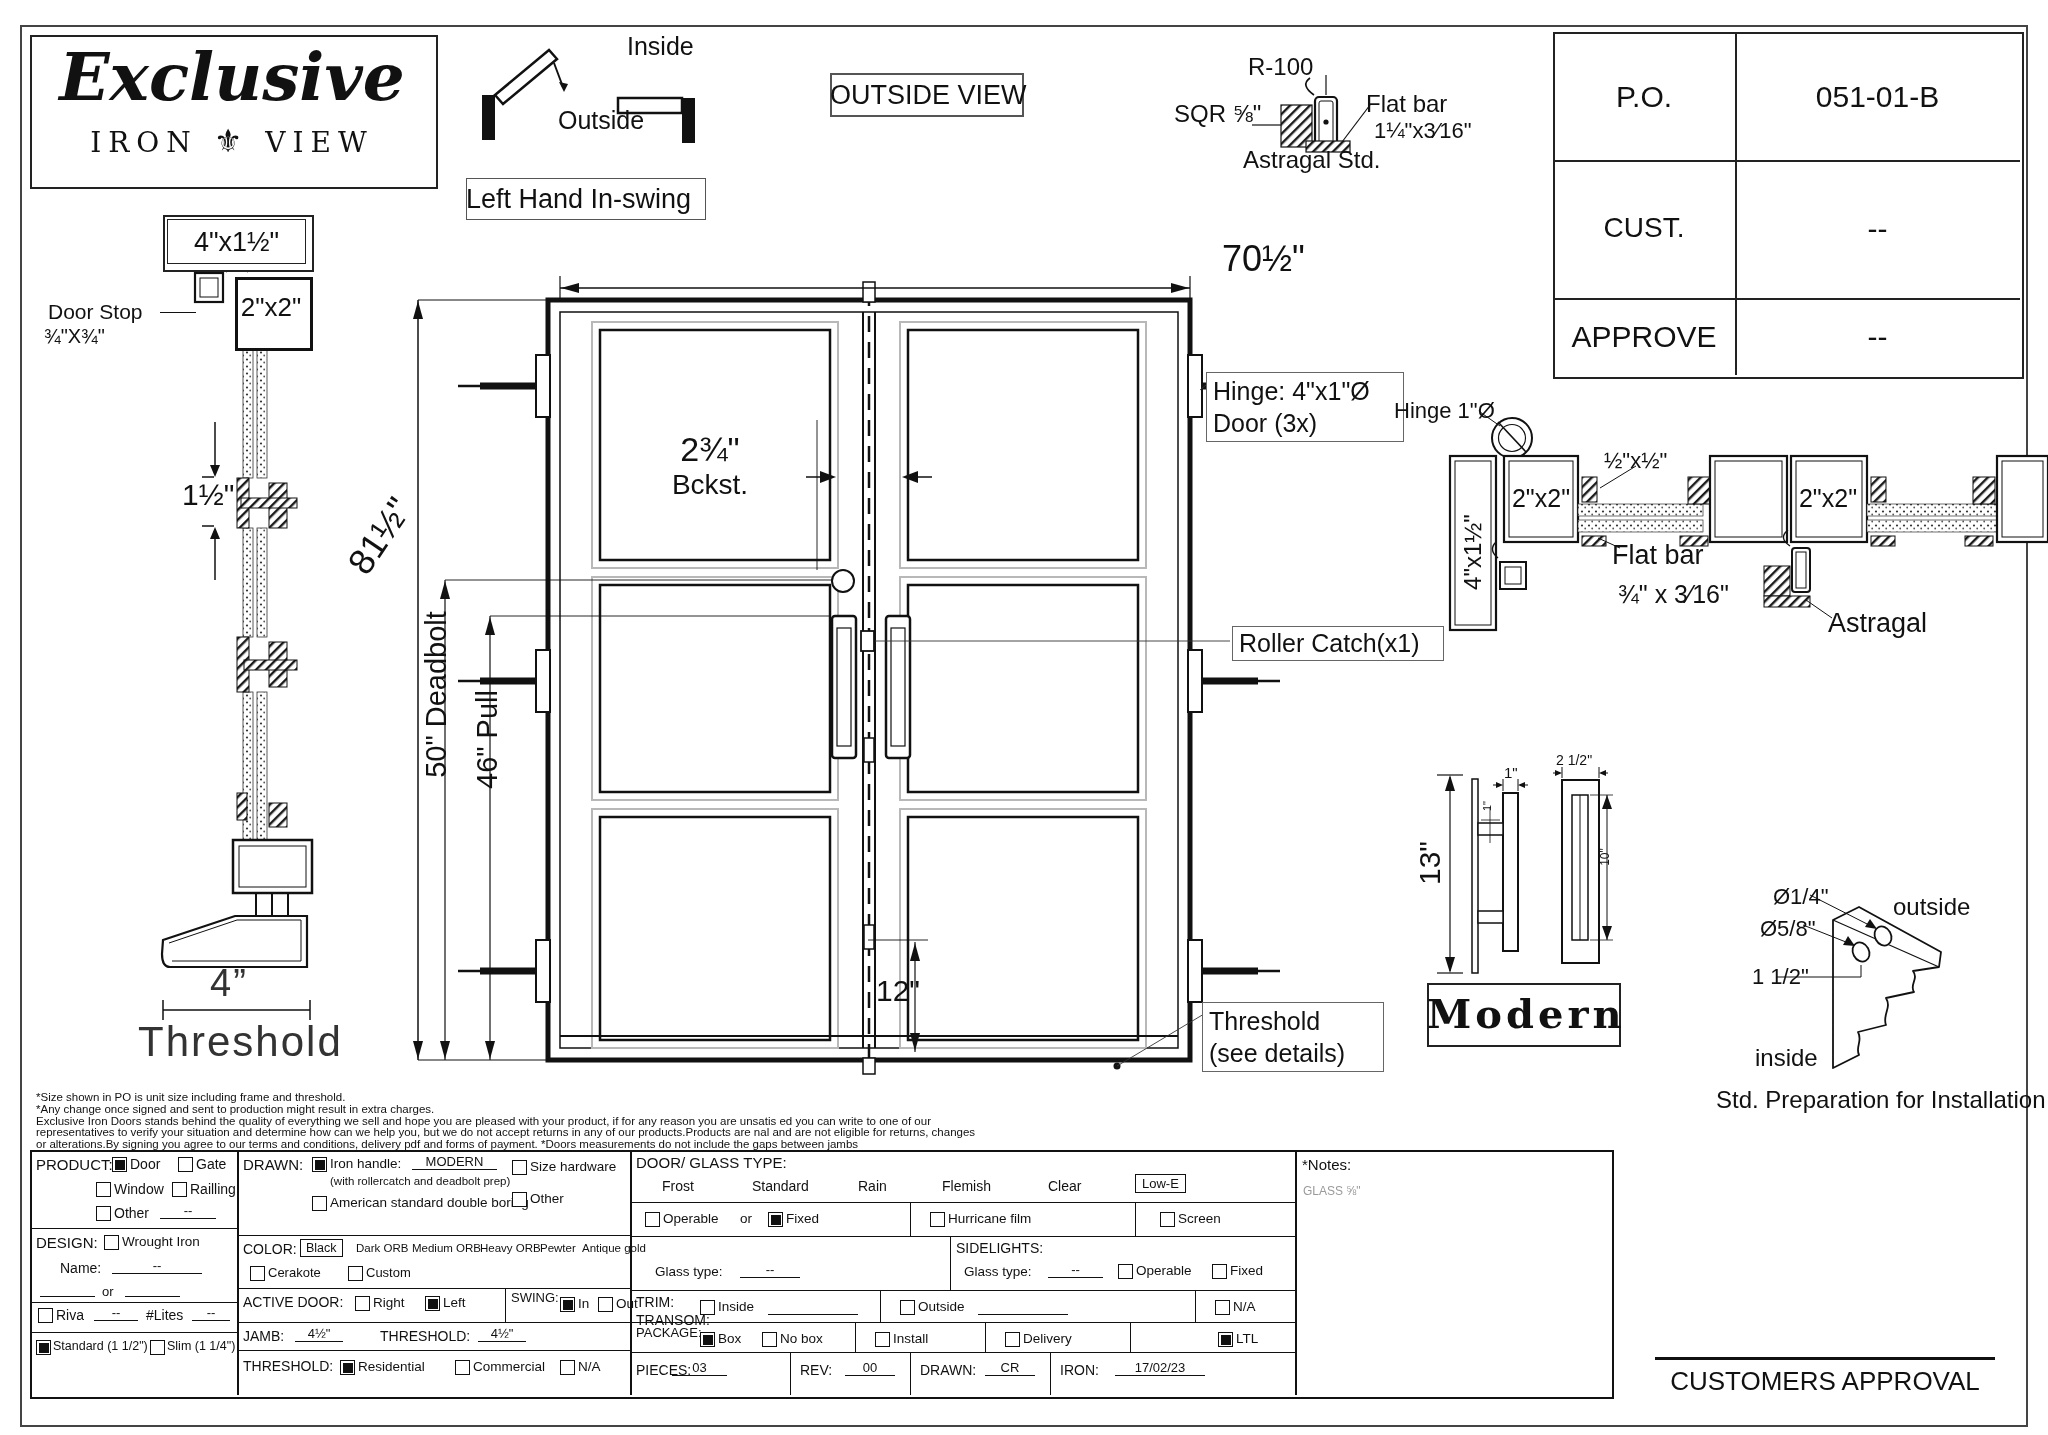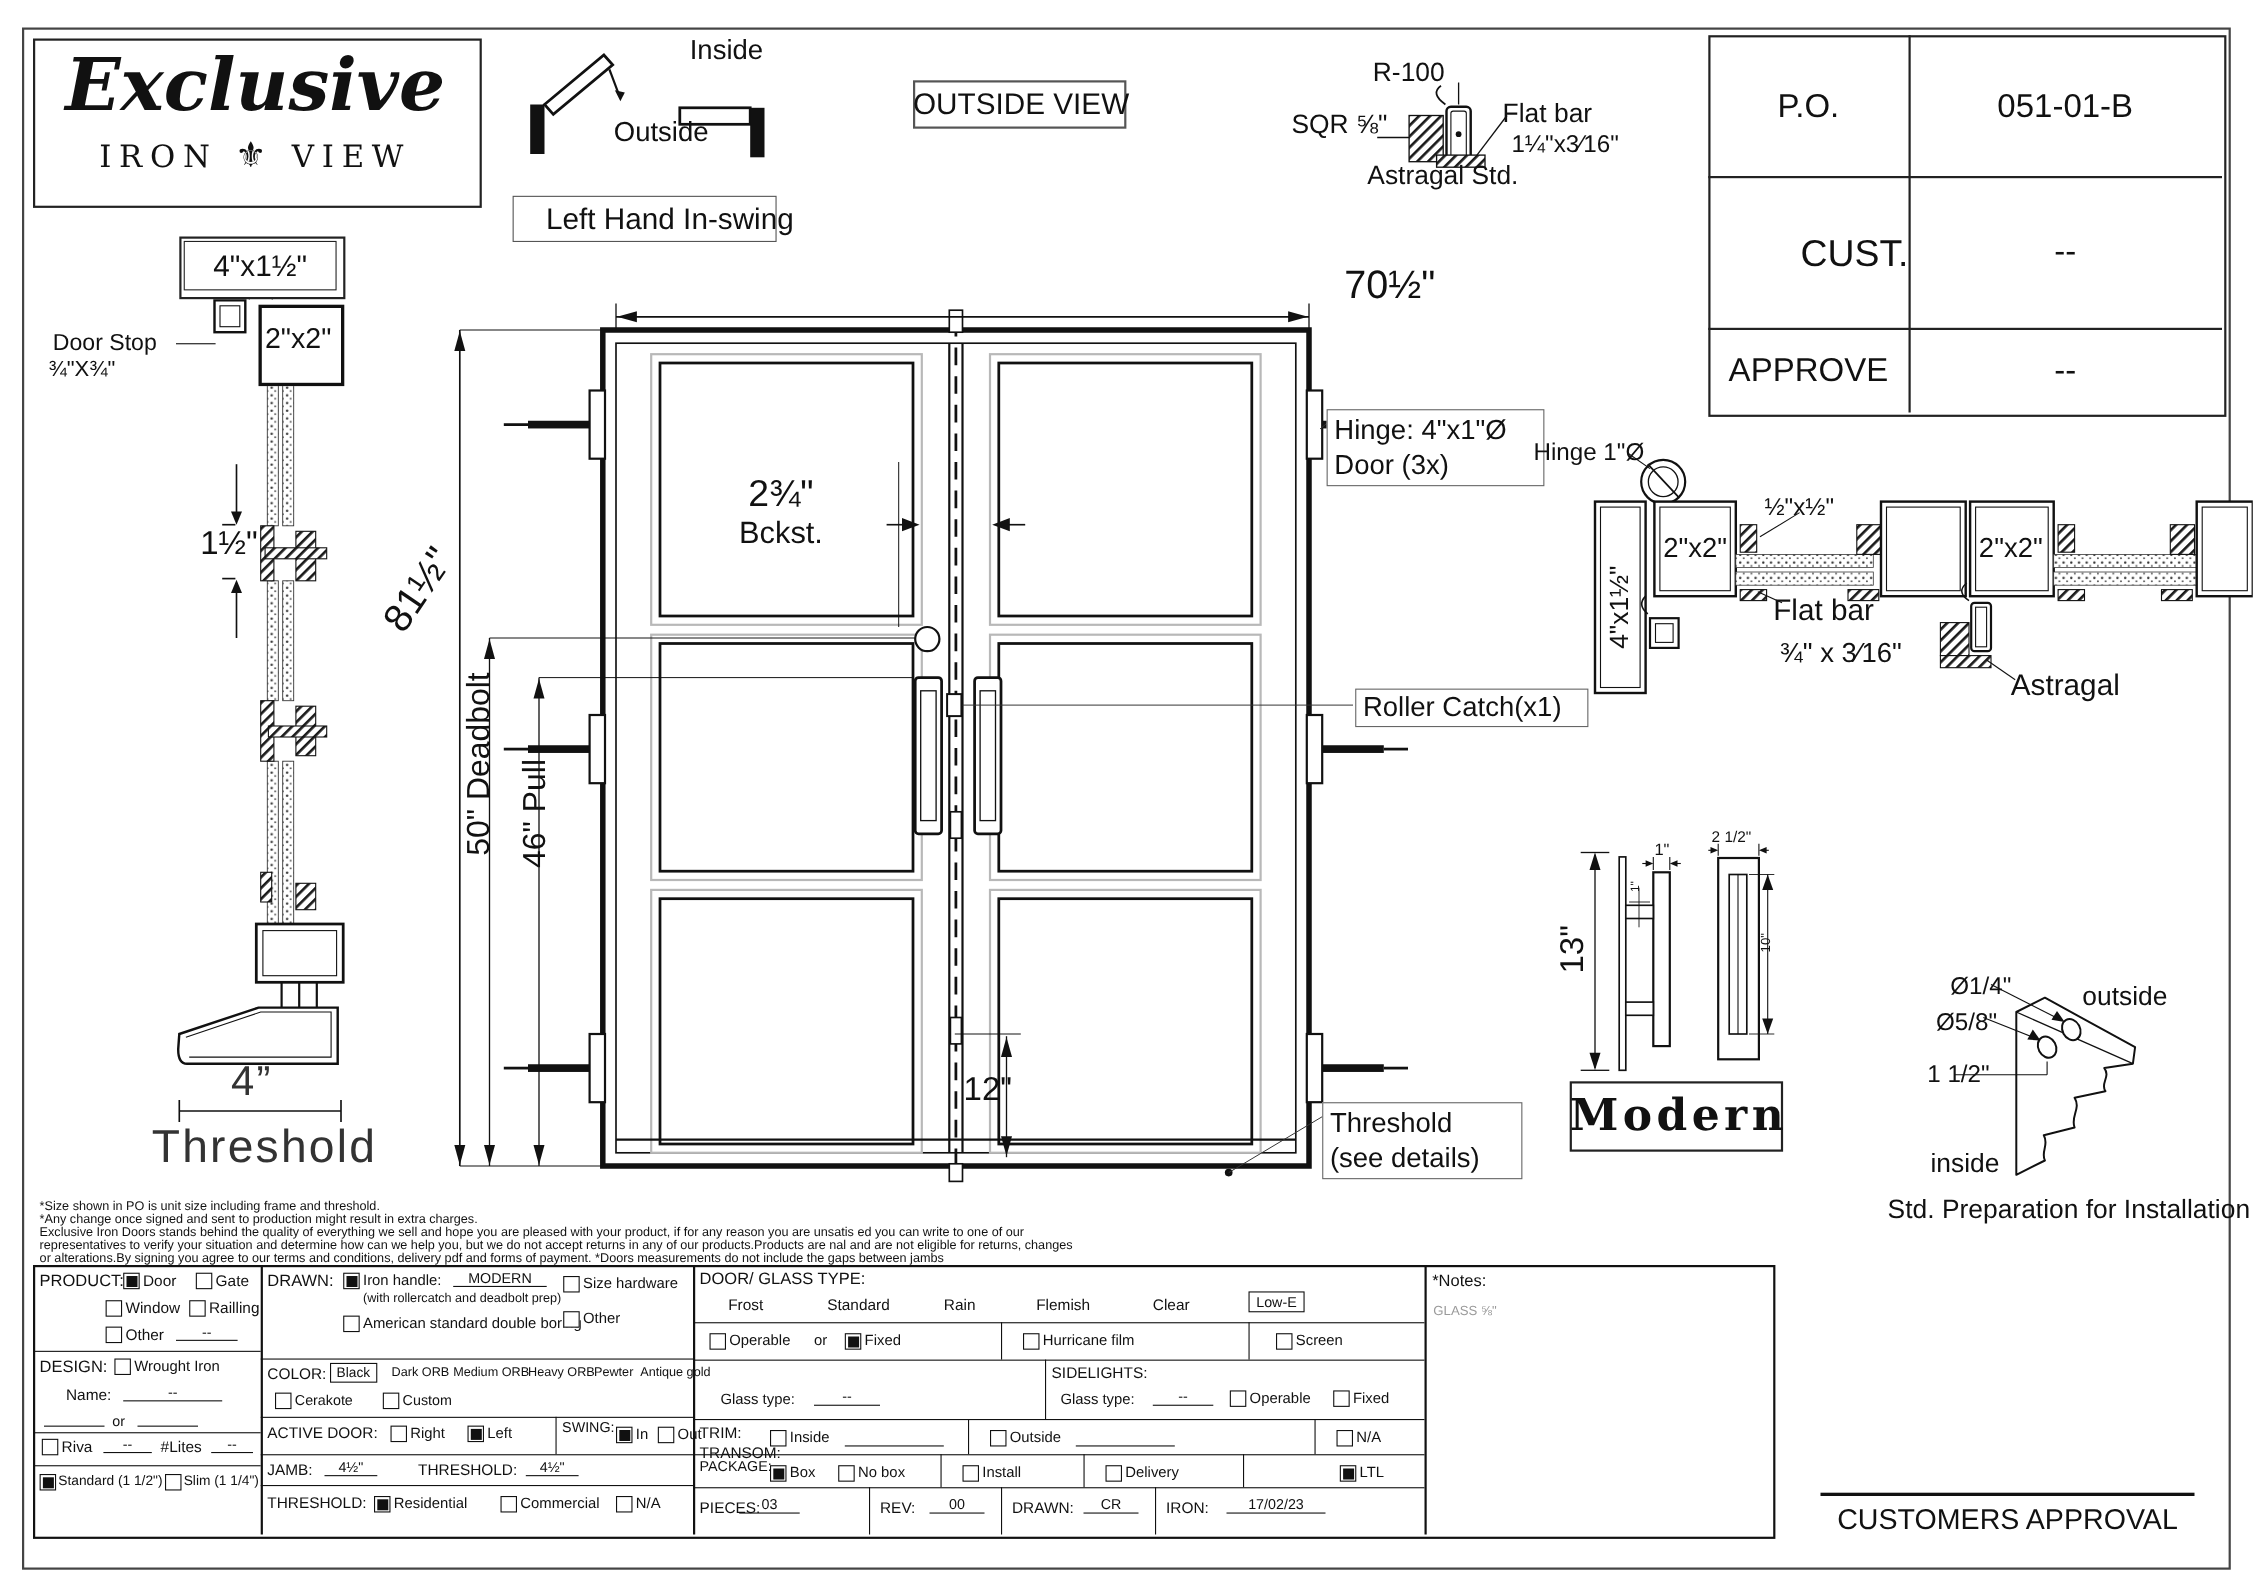--- a/index.html
+++ b/index.html
@@ -48,21 +48,21 @@
   <rect x="12" y="65" width="13" height="45" fill="#111"></rect>
   <polygon points="25,65 79,20 87,29 33,74" fill="#fff" stroke="#111" stroke-width="2.5"></polygon>
   <line x1="84" y1="33" x2="93" y2="57" stroke="#111" stroke-width="2"></line>
   <polygon points="94,62 89,52 98,54" fill="#111"></polygon>
   <rect x="148" y="68" width="64" height="15" fill="#fff" stroke="#111" stroke-width="2.5"></rect>
   <rect x="212" y="68" width="13" height="45" fill="#111"></rect>
 </svg>
 <div class="t" style="left:627px;top:32px;font-size:25px">Inside</div>
 <div class="t" style="left:558px;top:106px;font-size:25px">Outside</div>
 <div class="bx" style="left:466px;top:178px;width:238px;height:40px"></div>
-<div class="t" style="left:466px;top:184px;width:286px;text-align:center;font-size:27px">Left Hand In-swing</div>
+<div class="t" style="left:466px;top:184px;width:286px;font-size:27px">Left Hand In-swing</div>
 
 <div class="bx" style="left:830px;top:73px;width:190px;height:40px;border-width:2px"></div>
 <div class="t" style="left:830px;top:80px;width:190px;text-align:center;font-size:27px">OUTSIDE VIEW</div>
 
 <svg style="left:1240px;top:45px" width="210" height="140" viewBox="0 0 210 140">
   <line x1="86" y1="50" x2="86" y2="30" stroke="#111" stroke-width="1.2"></line>
   <line x1="12" y1="80" x2="41" y2="80" stroke="#111" stroke-width="1.2"></line>
   <line x1="130" y1="60" x2="102" y2="97" stroke="#111" stroke-width="1.2"></line>
   <rect x="41" y="60" width="31" height="42" fill="url(#hp)" stroke="#111" stroke-width="1.2"></rect>
   <rect x="75" y="52" width="22" height="50" rx="4" fill="#fff" stroke="#111" stroke-width="2.2"></rect>
@@ -76,21 +76,21 @@
 <div class="t" style="left:1366px;top:90px;font-size:24px">Flat bar</div>
 <div class="t" style="left:1374px;top:118px;font-size:22px">1¼"x3⁄16"</div>
 <div class="t" style="left:1243px;top:146px;font-size:24px">Astragal Std.</div>
 
 <div class="bx" style="left:1553px;top:32px;width:467px;height:343px;border:2.5px solid #222;background:#fff"></div>
 <div class="vline" style="left:1735px;top:32px;height:343px;border-left:2px solid #222"></div>
 <div class="hline" style="left:1553px;top:160px;width:467px;border-top:2px solid #222"></div>
 <div class="hline" style="left:1553px;top:298px;width:467px;border-top:2px solid #222"></div>
 <div class="t" style="left:1553px;top:80px;width:182px;text-align:center;font-size:30px">P.O.</div>
 <div class="t" style="left:1735px;top:80px;width:285px;text-align:center;font-size:30px">051-01-B</div>
-<div class="t" style="left:1553px;top:212px;width:182px;text-align:right;font-size:34px">CUST.</div>
+<div class="t" style="left:1553px;top:212px;width:182px;text-align:center;font-size:28px">CUST.</div>
 <div class="t" style="left:1735px;top:212px;width:285px;text-align:center;font-size:30px">--</div>
 <div class="t" style="left:1553px;top:320px;width:182px;text-align:center;font-size:30px">APPROVE</div>
 <div class="t" style="left:1735px;top:320px;width:285px;text-align:center;font-size:30px">--</div>
 
 <svg style="left:140px;top:210px" width="200" height="860" viewBox="0 0 200 860">
   <rect x="55" y="63" width="28" height="29" fill="#fff" stroke="#111" stroke-width="2.2"></rect>
   <rect x="60" y="68" width="18" height="19" fill="none" stroke="#111" stroke-width="1"></rect>
   <path d="M86,62 q12,-12 22,0" fill="none" stroke="#111" stroke-width="1.6"></path>
   <rect x="103" y="137" width="10" height="131" fill="url(#sp)" stroke="#333" stroke-width="0.8"></rect>
   <rect x="117" y="137" width="10" height="131" fill="url(#sp)" stroke="#333" stroke-width="0.8"></rect>

